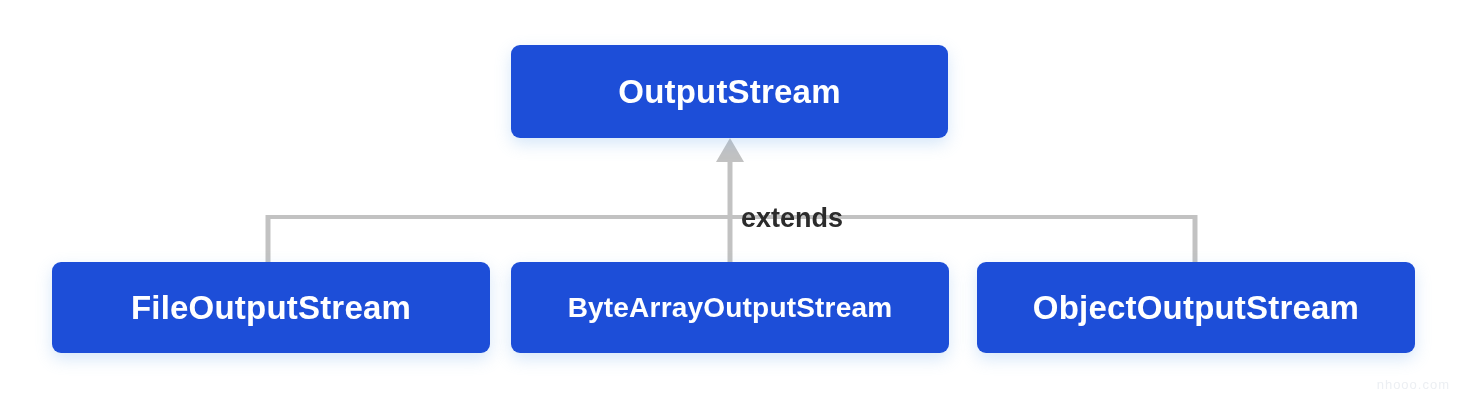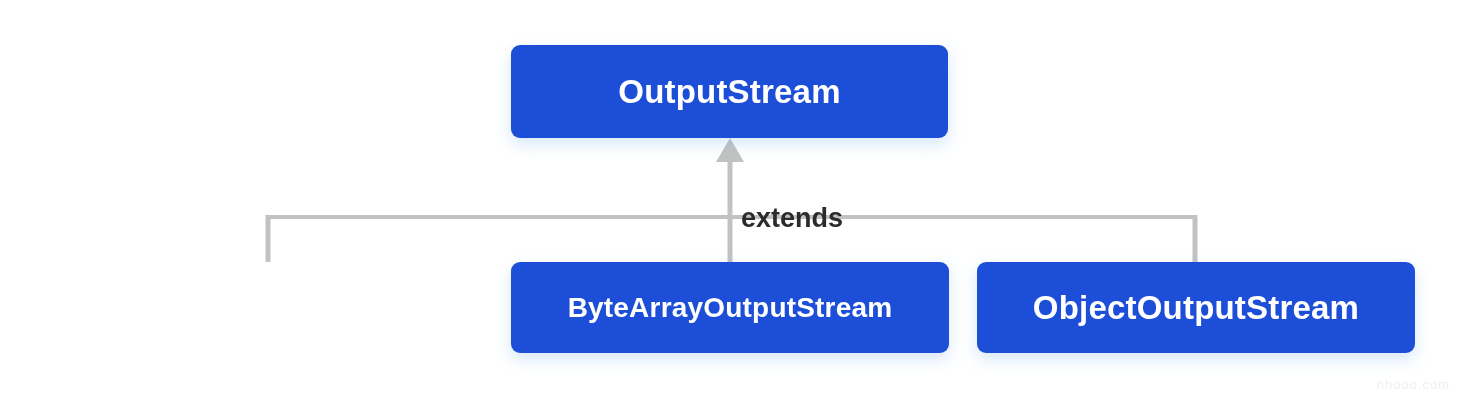--- a/index.html
+++ b/index.html
@@ -121,20 +121,23 @@
 
     <line x1="1195" y1="215" x2="1195" y2="262" stroke="#c2c2c2" stroke-width="5"></line>
   </svg>
 
   <div id="extends-label">extends</div>
 
   <div class="node" id="node-parent">
     <span class="node-label">OutputStream</span>
   </div>
 
+  <div class="node node-child" id="node-child-0">
+    <span class="node-label">FileOutputStream</span>
+  </div>
 
   <div class="node node-child" id="node-child-1">
     <span class="node-label">ByteArrayOutputStream</span>
   </div>
 
   <div class="node node-child" id="node-child-2">
     <span class="node-label">ObjectOutputStream</span>
   </div>
 
   <div id="watermark">nhooo.com</div>

